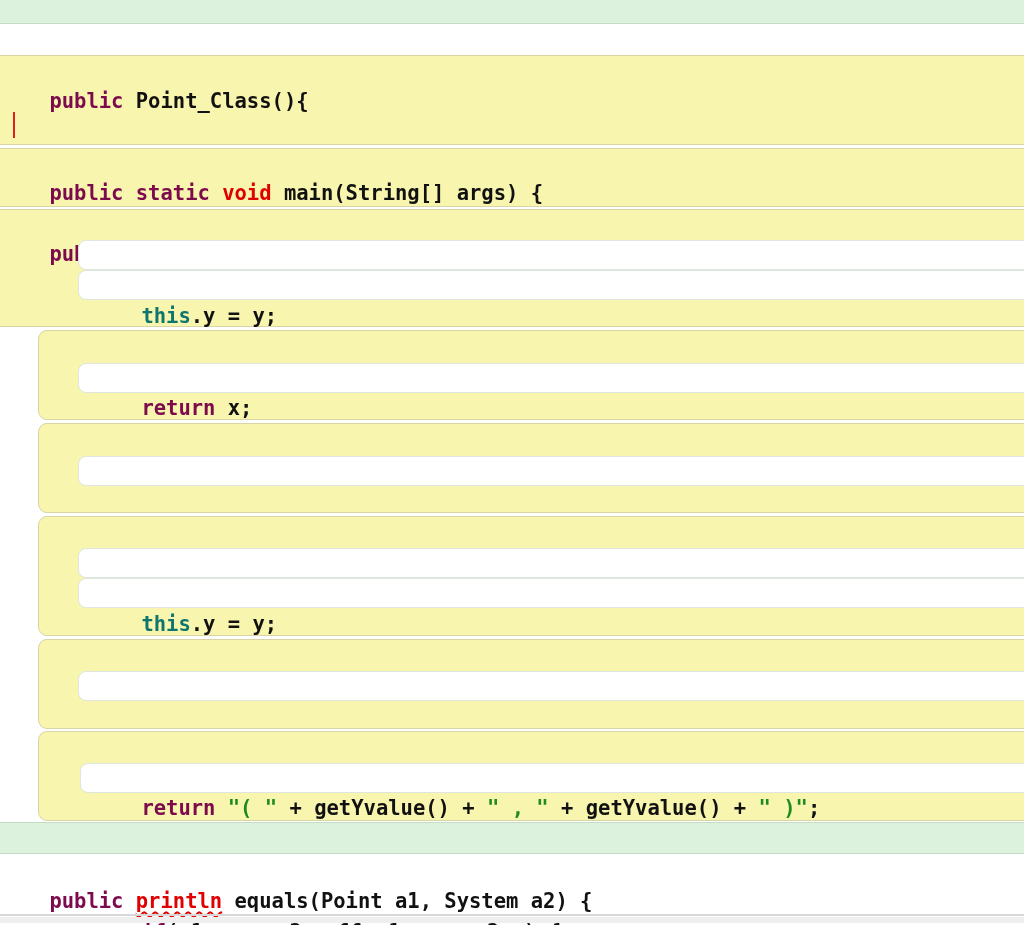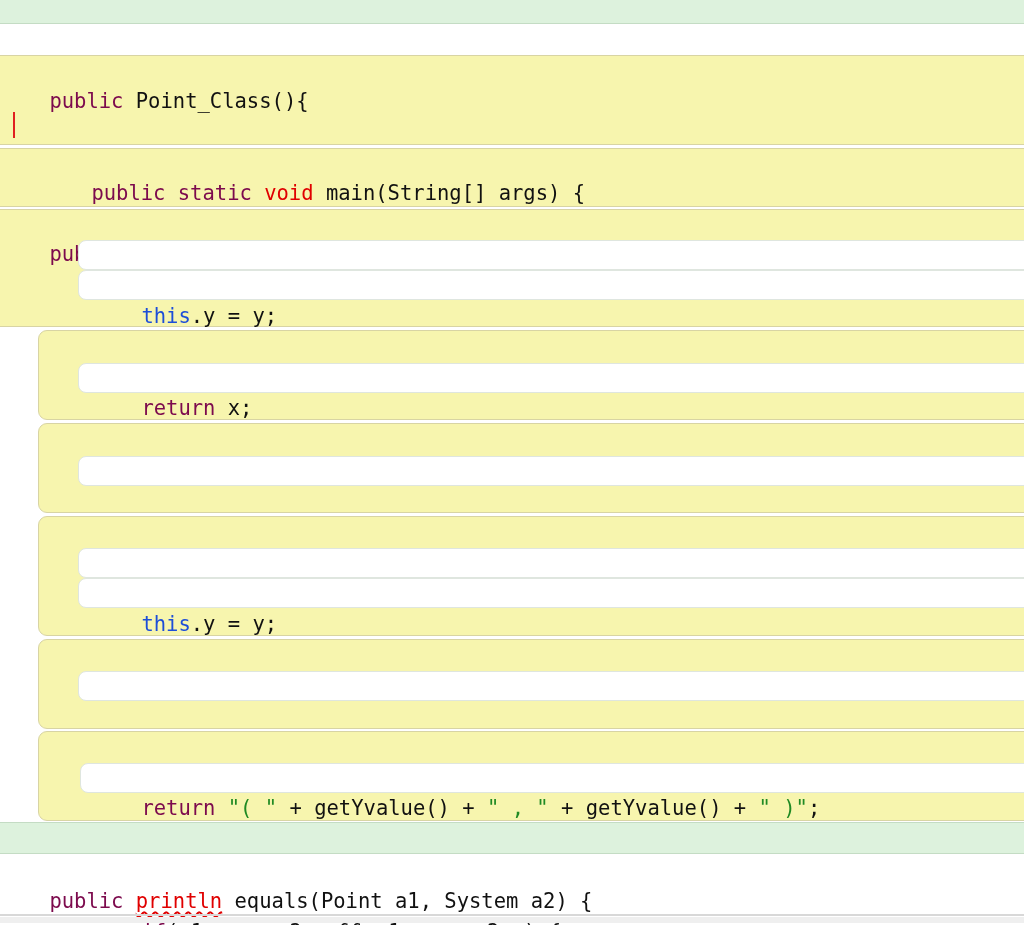--- a/index.html
+++ b/index.html
@@ -3,21 +3,21 @@
 <meta charset="utf-8">
 <style>
   html,body{margin:0;padding:0;}
   body{
     width:1024px;height:925px;
     background:#ffffff;
     font-family:"DejaVu Sans Mono","Liberation Mono",monospace;
     font-size:20.5px;
     overflow:hidden;
   }
-  #editor{position:relative;width:1024px;height:925px;overflow:hidden;}
+  #editor{position:relative;width:1024px;height:925px;overflow:hidden;font-weight:bold;}
 
   
   .blk{position:absolute;box-sizing:border-box;}
   .blk-class{
     background:#ddf2dd;
     border:1px solid #c4dcc4;
     border-radius:9px;
   }
   .blk-method{
     background:#f7f5ae;
@@ -40,21 +40,21 @@
     white-space:pre;
     line-height:31px;
     height:31px;
     color:#111111;
     letter-spacing:0px;
   }
 
   
   .k-mod   {color:#7c0a4d;}   
   .k-type  {color:#e00000;}   
-  .k-this  {color:#1d4ed8;}   
+  .k-this  {color:#0f766e;}   
   .k-str   {color:#1f8a23;}   
   .k-plain {color:#111111;}
 
   
   .err{
     text-decoration: underline wavy #e00000;
     text-decoration-skip-ink:none;
     text-underline-offset:3px;
   }
 
@@ -89,21 +89,21 @@
   </div>
   <div class="line" style="left:0px;top:86px;">
     <span class="k-plain"></span>
   </div>
   <div class="line" style="left:0px;top:112px;">
     <span class="k-plain">}</span>
   </div>
   <div id="caret" style="left:13px;top:112px;height:26px;"></div>
 
   <div class="blk blk-method" style="left:-12px;top:148px;width:1048px;height:59px;"></div>
-  <div class="line" style="left:0px;top:147px;padding-left:42px;">
+  <div class="line" style="left:0px;top:147px;">
     <span class="k-mod">public static </span><span class="k-type">void </span><span class="k-plain">main(String[] args) {</span>
   </div>
   <div class="line" style="left:39px;top:178px;">
     <span class="k-plain">}</span>
   </div>
 
   <div class="blk blk-method" style="left:-12px;top:209px;width:1048px;height:118px;"></div>
   <div class="line" style="left:0px;top:208px;">
     <span class="k-mod">public </span><span class="k-plain">Point_Class(</span><span class="k-type">int</span><span class="k-plain"> x, </span><span class="k-type">int</span><span class="k-plain"> y){</span>
   </div>

